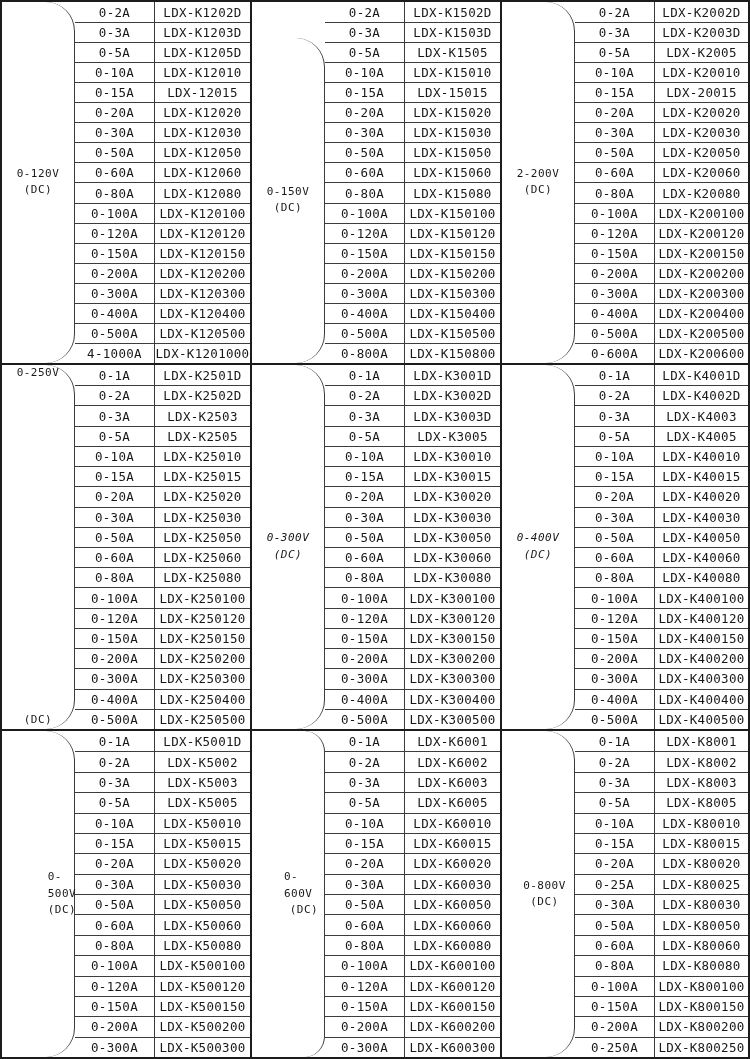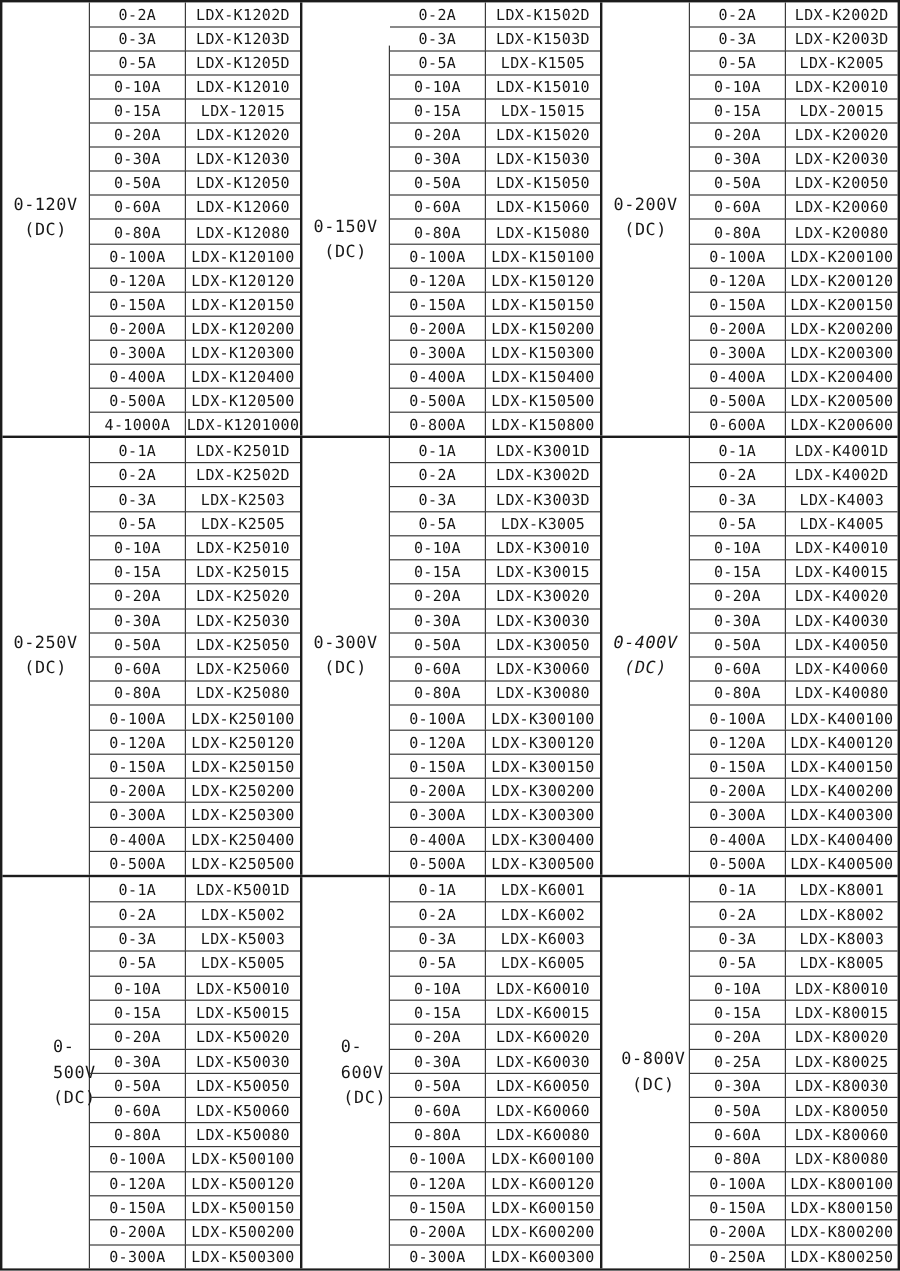--- a/index.html
+++ b/index.html
@@ -16,21 +16,21 @@
   .band:nth-child(1) { height: 363px; }
   .band:nth-child(2) { height: 366px; }
   .band:nth-child(3) { flex: 1 1 auto; }
   .group { display: grid; grid-template-columns: 73px 80px 1fr; }
   .group:nth-child(1), .group:nth-child(2) { width: 250px; }
   .group:nth-child(3) { width: 246px; }
   .group.gsep { border-right: 2px solid #1c1c1c; }
   .vcell {
     grid-column: 1; border-right: 1px solid #3c3c3c;
     display: flex; flex-direction: column; align-items: center; justify-content: center;
-    font-size: 14px; line-height: 1.5; color: #181818; letter-spacing: 0.5px;
+    font-size: 11px; line-height: 1.5; color: #181818; letter-spacing: 0.5px; border-radius: 29px;
   }
   .cell {
     display: flex; align-items: center; justify-content: center;
     font-size: 12.5px; color: #181818; white-space: nowrap; overflow: hidden;
     letter-spacing: 0.3px;
   }
   .ccell { border-right: 1px solid #3c3c3c; }
   .bt { border-top: 1px solid #3c3c3c; }
 </style>
 </head>
@@ -117,21 +117,21 @@
         <div class="cell mcell bt">LDX-K150300</div>
         <div class="cell ccell bt">0-400A</div>
         <div class="cell mcell bt">LDX-K150400</div>
         <div class="cell ccell bt">0-500A</div>
         <div class="cell mcell bt">LDX-K150500</div>
         <div class="cell ccell bt">0-800A</div>
         <div class="cell mcell bt">LDX-K150800</div>
       </div>
       <div class="group" style="grid-template-rows: repeat(18, 1fr);">
         <div class="vcell" style="grid-row: 1 / -1;">
-          <div>0-200V</div>
+          <div>2-200V</div>
           <div>(DC)</div>
         </div>
         <div class="cell ccell">0-2A</div>
         <div class="cell mcell">LDX-K2002D</div>
         <div class="cell ccell bt">0-3A</div>
         <div class="cell mcell bt">LDX-K2003D</div>
         <div class="cell ccell bt">0-5A</div>
         <div class="cell mcell bt">LDX-K2005</div>
         <div class="cell ccell bt">0-10A</div>
         <div class="cell mcell bt">LDX-K20010</div>
@@ -160,21 +160,21 @@
         <div class="cell ccell bt">0-400A</div>
         <div class="cell mcell bt">LDX-K200400</div>
         <div class="cell ccell bt">0-500A</div>
         <div class="cell mcell bt">LDX-K200500</div>
         <div class="cell ccell bt">0-600A</div>
         <div class="cell mcell bt">LDX-K200600</div>
       </div>
     </div>
     <div class="band sep">
       <div class="group gsep" style="grid-template-rows: repeat(18, 1fr);">
-        <div class="vcell" style="grid-row: 1 / -1;">
+        <div class="vcell" style="grid-row: 1 / -1; justify-content: space-between;">
           <div>0-250V</div>
           <div>(DC)</div>
         </div>
         <div class="cell ccell">0-1A</div>
         <div class="cell mcell">LDX-K2501D</div>
         <div class="cell ccell bt">0-2A</div>
         <div class="cell mcell bt">LDX-K2502D</div>
         <div class="cell ccell bt">0-3A</div>
         <div class="cell mcell bt">LDX-K2503</div>
         <div class="cell ccell bt">0-5A</div>
@@ -202,21 +202,21 @@
         <div class="cell ccell bt">0-200A</div>
         <div class="cell mcell bt">LDX-K250200</div>
         <div class="cell ccell bt">0-300A</div>
         <div class="cell mcell bt">LDX-K250300</div>
         <div class="cell ccell bt">0-400A</div>
         <div class="cell mcell bt">LDX-K250400</div>
         <div class="cell ccell bt">0-500A</div>
         <div class="cell mcell bt">LDX-K250500</div>
       </div>
       <div class="group gsep" style="grid-template-rows: repeat(18, 1fr);">
-        <div class="vcell" style="grid-row: 1 / -1;">
+        <div class="vcell" style="grid-row: 1 / -1; font-style: italic;">
           <div>0-300V</div>
           <div>(DC)</div>
         </div>
         <div class="cell ccell">0-1A</div>
         <div class="cell mcell">LDX-K3001D</div>
         <div class="cell ccell bt">0-2A</div>
         <div class="cell mcell bt">LDX-K3002D</div>
         <div class="cell ccell bt">0-3A</div>
         <div class="cell mcell bt">LDX-K3003D</div>
         <div class="cell ccell bt">0-5A</div>

